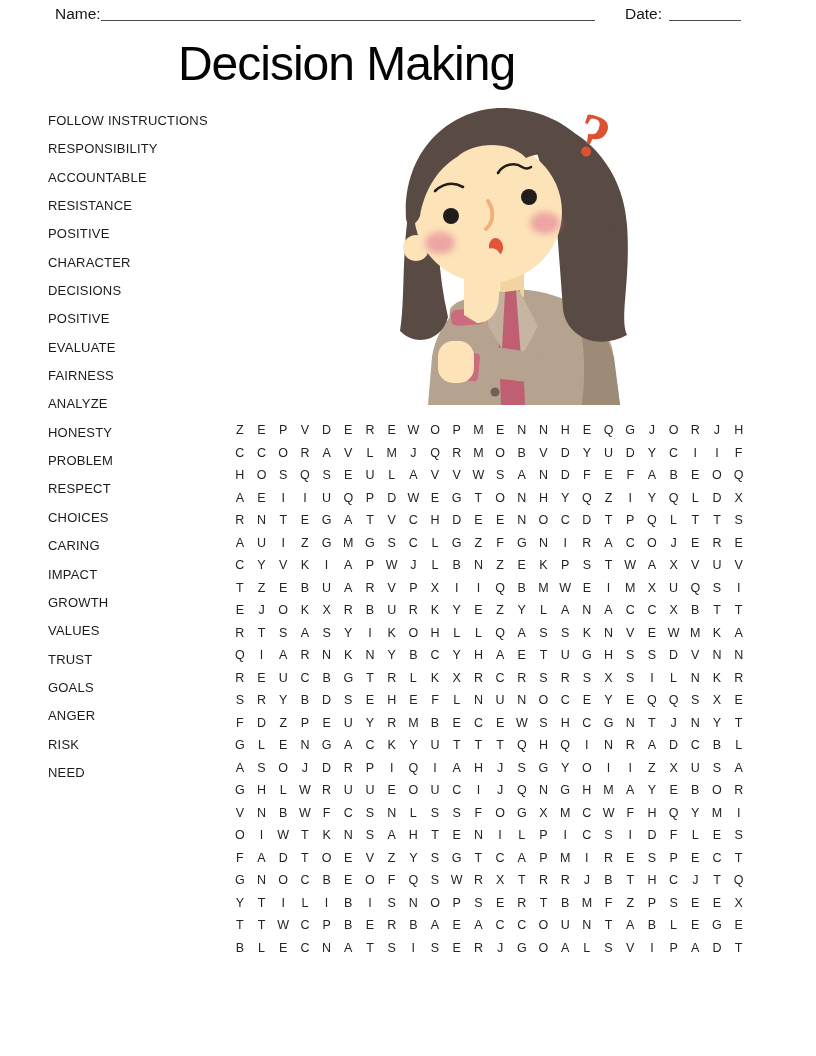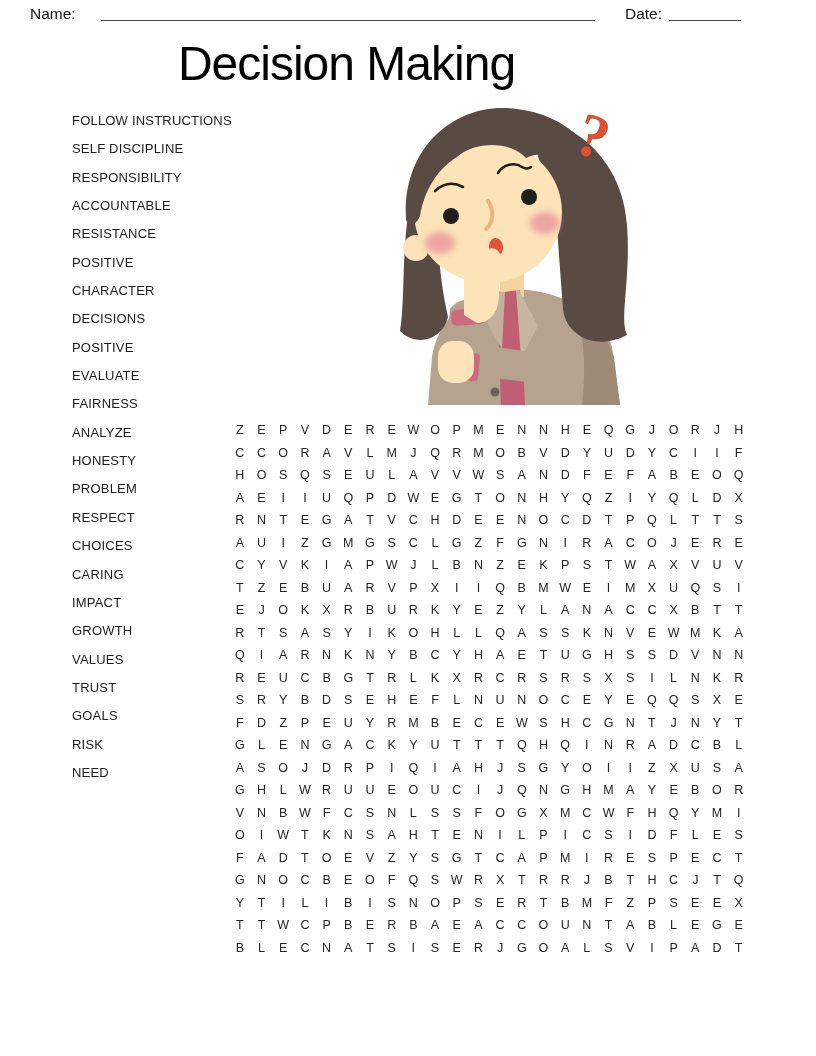--- a/index.html
+++ b/index.html
@@ -3,31 +3,31 @@
 <meta charset="utf-8">
 <style>
   html,body{margin:0;padding:0;}
   body{
     width:816px;height:1056px;background:#ffffff;position:relative;
     font-family:"Liberation Sans", sans-serif;overflow:hidden;
     -webkit-font-smoothing:antialiased;
   }
   .abs{position:absolute;}
   
-  #name-label{left:30px;top:5px;font-size:15.5px;color:#151515;}
+  #name-label{left:55px;top:5px;font-size:15.5px;color:#151515;}
   #name-line{left:101px;top:6px;width:494px;height:14px;border-bottom:1.6px solid #4a4a4a;}
   #date-label{left:625px;top:5px;font-size:15.5px;color:#151515;}
   #date-line{left:669px;top:6px;width:72px;height:14px;border-bottom:1.6px solid #4a4a4a;}
   
   #page-title{
     left:0;top:36px;width:693px;text-align:center;
     font-size:48px;letter-spacing:-1px;color:#030303;font-weight:500;
   }
   
-  #word-list{left:48px;top:107px;width:190px;margin-left:24px;}
+  #word-list{left:48px;top:107px;width:190px;}
   #word-list .word{
     height:28.35px;line-height:28.35px;font-size:13px;letter-spacing:.2px;
     color:#1b1b1b;white-space:nowrap;
   }
   
   #letter-grid{
     left:229px;top:419px;
     display:grid;
     grid-template-columns:repeat(24,21.7px);
     grid-auto-rows:22.5px;
@@ -44,41 +44,41 @@
 
 <span class="abs" id="name-label">Name:</span>
 <span class="abs" id="name-line"></span>
 <span class="abs" id="date-label">Date:</span>
 <span class="abs" id="date-line"></span>
 
 <div class="abs" id="page-title">Decision Making</div>
 
 <div class="abs" id="word-list">
     <div class="word">FOLLOW INSTRUCTIONS</div>
-    <div class="word">SELF DISCIPLINE</div>
     <div class="word">RESPONSIBILITY</div>
     <div class="word">ACCOUNTABLE</div>
     <div class="word">RESISTANCE</div>
     <div class="word">POSITIVE</div>
     <div class="word">CHARACTER</div>
     <div class="word">DECISIONS</div>
     <div class="word">POSITIVE</div>
     <div class="word">EVALUATE</div>
     <div class="word">FAIRNESS</div>
     <div class="word">ANALYZE</div>
     <div class="word">HONESTY</div>
     <div class="word">PROBLEM</div>
     <div class="word">RESPECT</div>
     <div class="word">CHOICES</div>
     <div class="word">CARING</div>
     <div class="word">IMPACT</div>
     <div class="word">GROWTH</div>
     <div class="word">VALUES</div>
     <div class="word">TRUST</div>
     <div class="word">GOALS</div>
+    <div class="word">ANGER</div>
     <div class="word">RISK</div>
     <div class="word">NEED</div>
   </div>
 
 <div class="abs" id="illustration">
   <svg width="260" height="310" viewBox="0 0 260 310">
     <defs>
       <filter id="soft" x="-50%" y="-50%" width="200%" height="200%">
         <feGaussianBlur stdDeviation="3"></feGaussianBlur>
       </filter>

